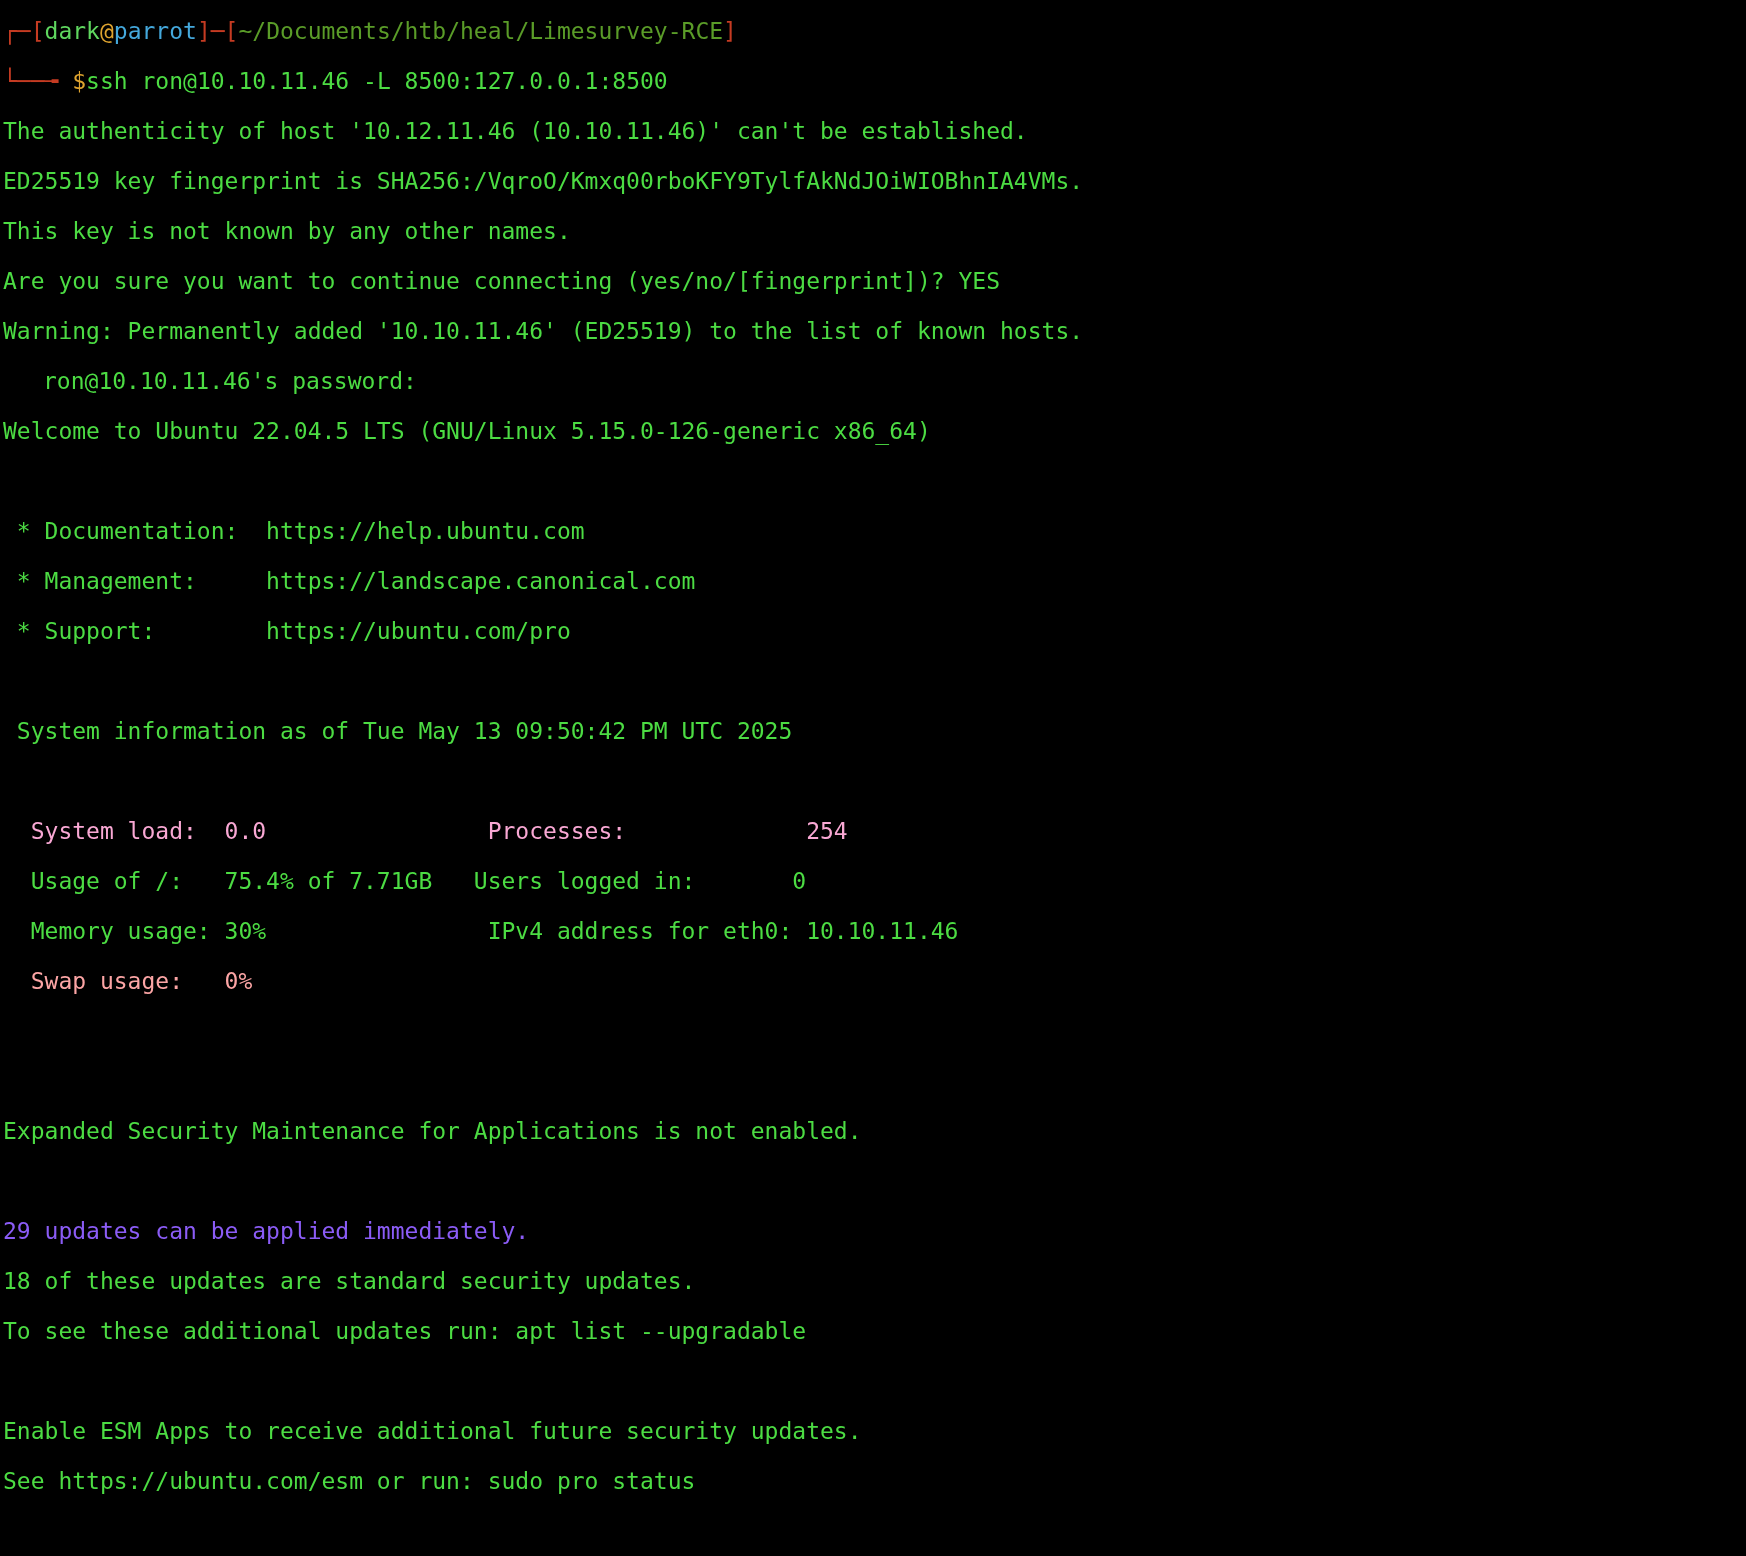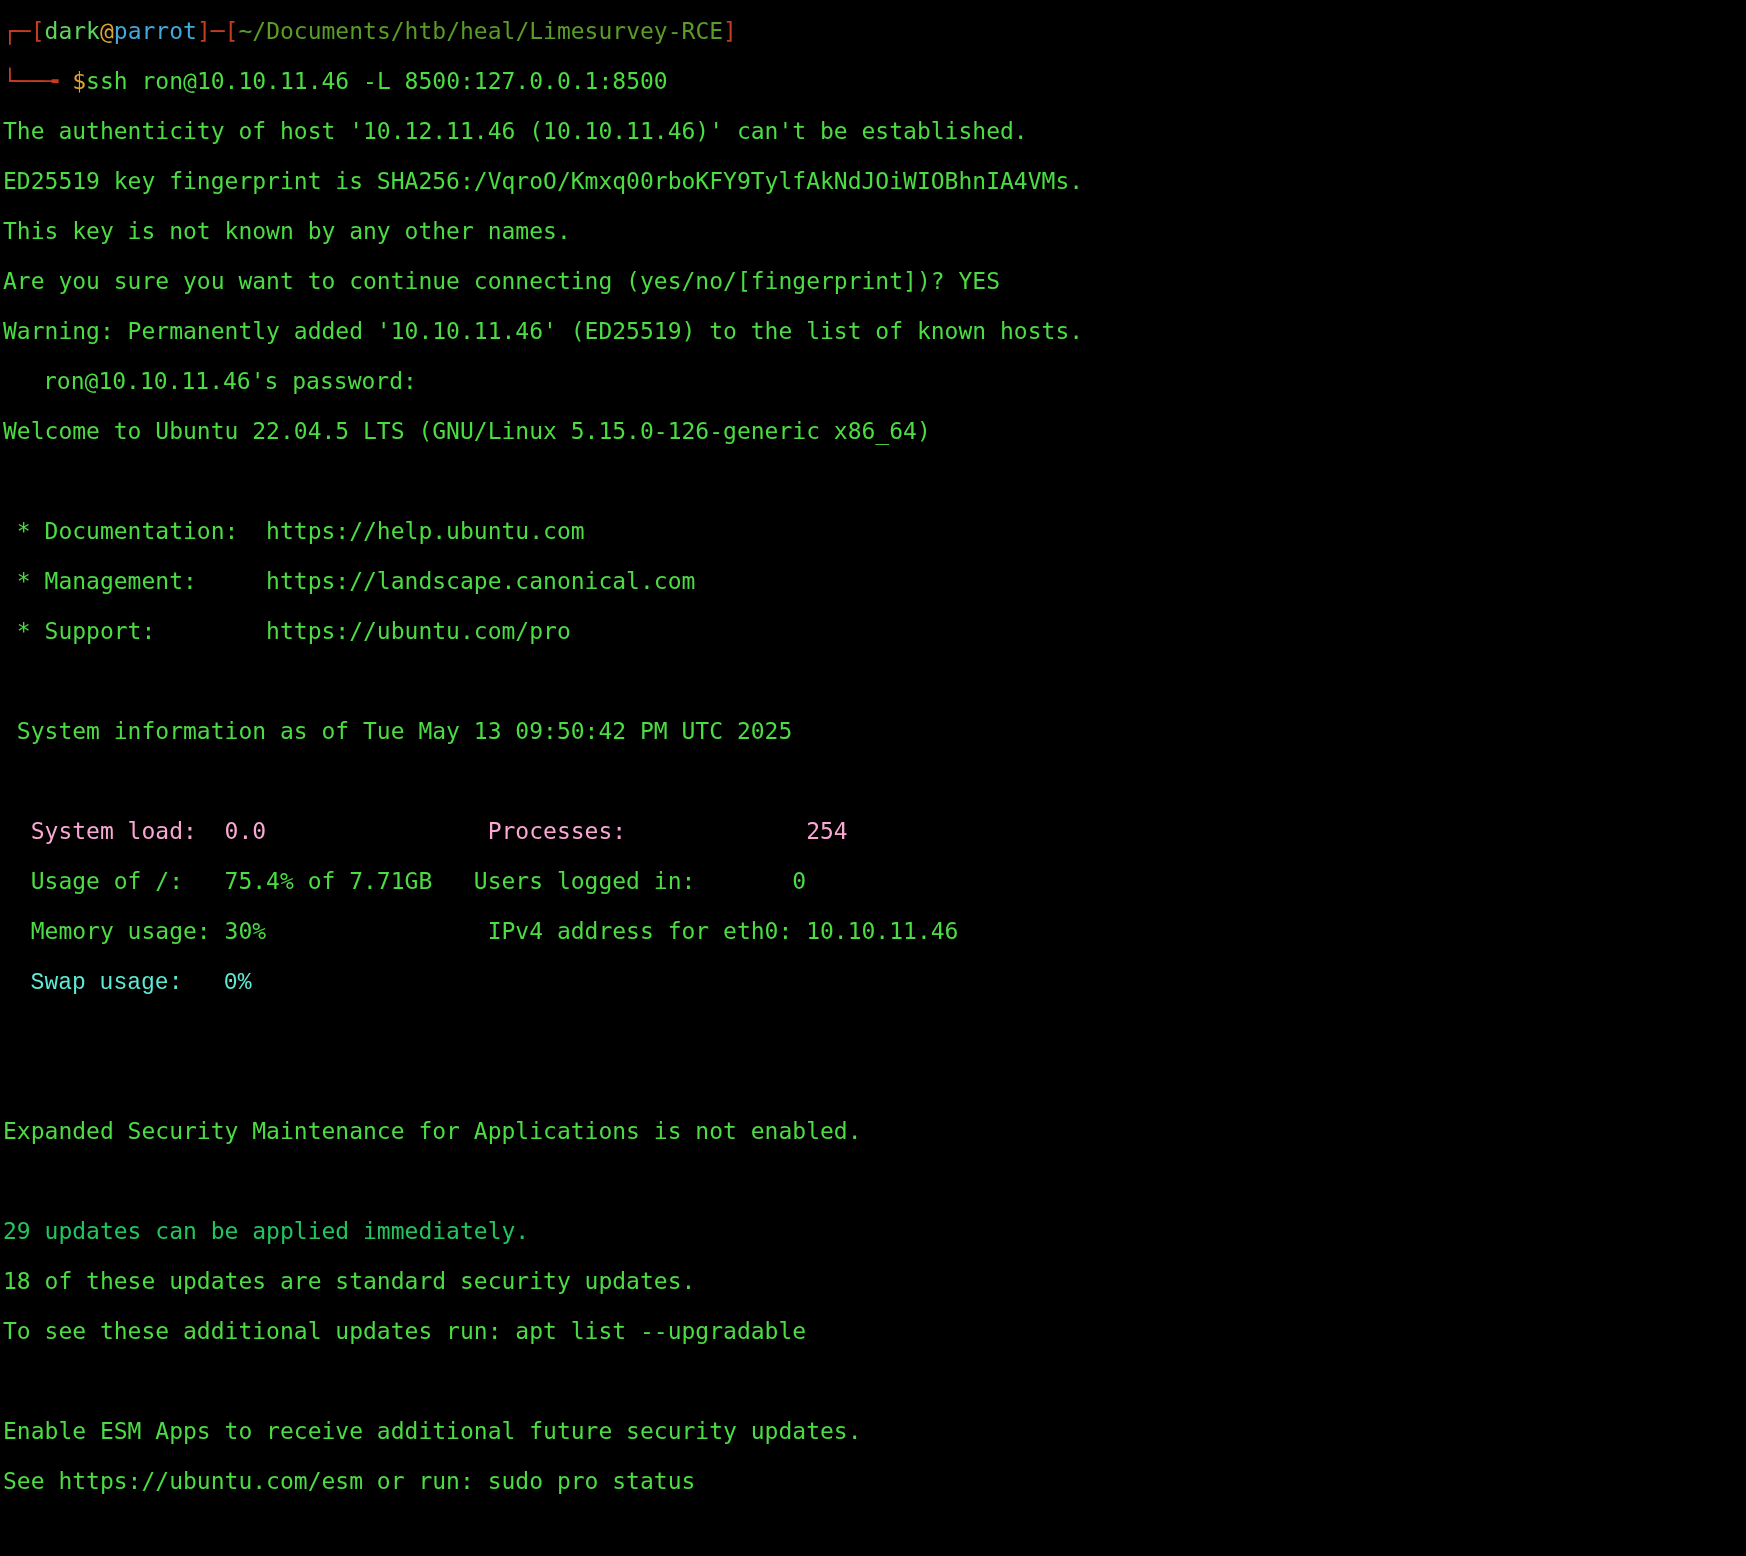--- a/index.html
+++ b/index.html
@@ -43,25 +43,25 @@
     <div class="line"><span style="color: rgb(76, 220, 67);"></span></div>
     <div class="line"><span style="color: rgb(76, 220, 67);"> * Documentation:  https://help.ubuntu.com</span></div>
     <div class="line"><span style="color: rgb(76, 220, 67);"> * Management:     https://landscape.canonical.com</span></div>
     <div class="line"><span style="color: rgb(76, 220, 67);"> * Support:        https://ubuntu.com/pro</span></div>
     <div class="line"><span style="color: rgb(76, 220, 67);"></span></div>
     <div class="line"><span style="color: rgb(76, 220, 67);"> System information as of Tue May 13 09:50:42 PM UTC 2025</span></div>
     <div class="line"><span style="color: rgb(76, 220, 67);"></span></div>
     <div class="line"><span style="color: #f9a8d4;">  System load:  0.0                Processes:             254</span></div>
     <div class="line"><span style="color: rgb(76, 220, 67);">  Usage of /:   75.4% of 7.71GB   Users logged in:       0</span></div>
     <div class="line"><span style="color: rgb(76, 220, 67);">  Memory usage: 30%                IPv4 address for eth0: 10.10.11.46</span></div>
-    <div class="line"><span style="color: #5eead4; font-family: Liberation Mono, monospace;">  Swap usage:   0%</span></div>
+    <div class="line"><span style="color: #fca5a5;">  Swap usage:   0%</span></div>
     <div class="line"><span style="color: rgb(76, 220, 67);"></span></div>
     <div class="line"><span style="color: rgb(76, 220, 67);"></span></div>
     <div class="line"><span style="color: rgb(76, 220, 67);">Expanded Security Maintenance for Applications is not enabled.</span></div>
     <div class="line"><span style="color: rgb(76, 220, 67);"></span></div>
-    <div class="line"><span style="color: #22c55e;">29 updates can be applied immediately.</span></div>
+    <div class="line"><span style="color: #8b5cf6;">29 updates can be applied immediately.</span></div>
     <div class="line"><span style="color: rgb(76, 220, 67);">18 of these updates are standard security updates.</span></div>
     <div class="line"><span style="color: rgb(76, 220, 67);">To see these additional updates run: apt list --upgradable</span></div>
     <div class="line"><span style="color: rgb(76, 220, 67);"></span></div>
     <div class="line"><span style="color: rgb(76, 220, 67);">Enable ESM Apps to receive additional future security updates.</span></div>
     <div class="line"><span style="color: rgb(76, 220, 67);">See https://ubuntu.com/esm or run: sudo pro status</span></div>
     <div class="line"><span style="color: rgb(76, 220, 67);"></span></div>
   </main>
 
 </body></html>

